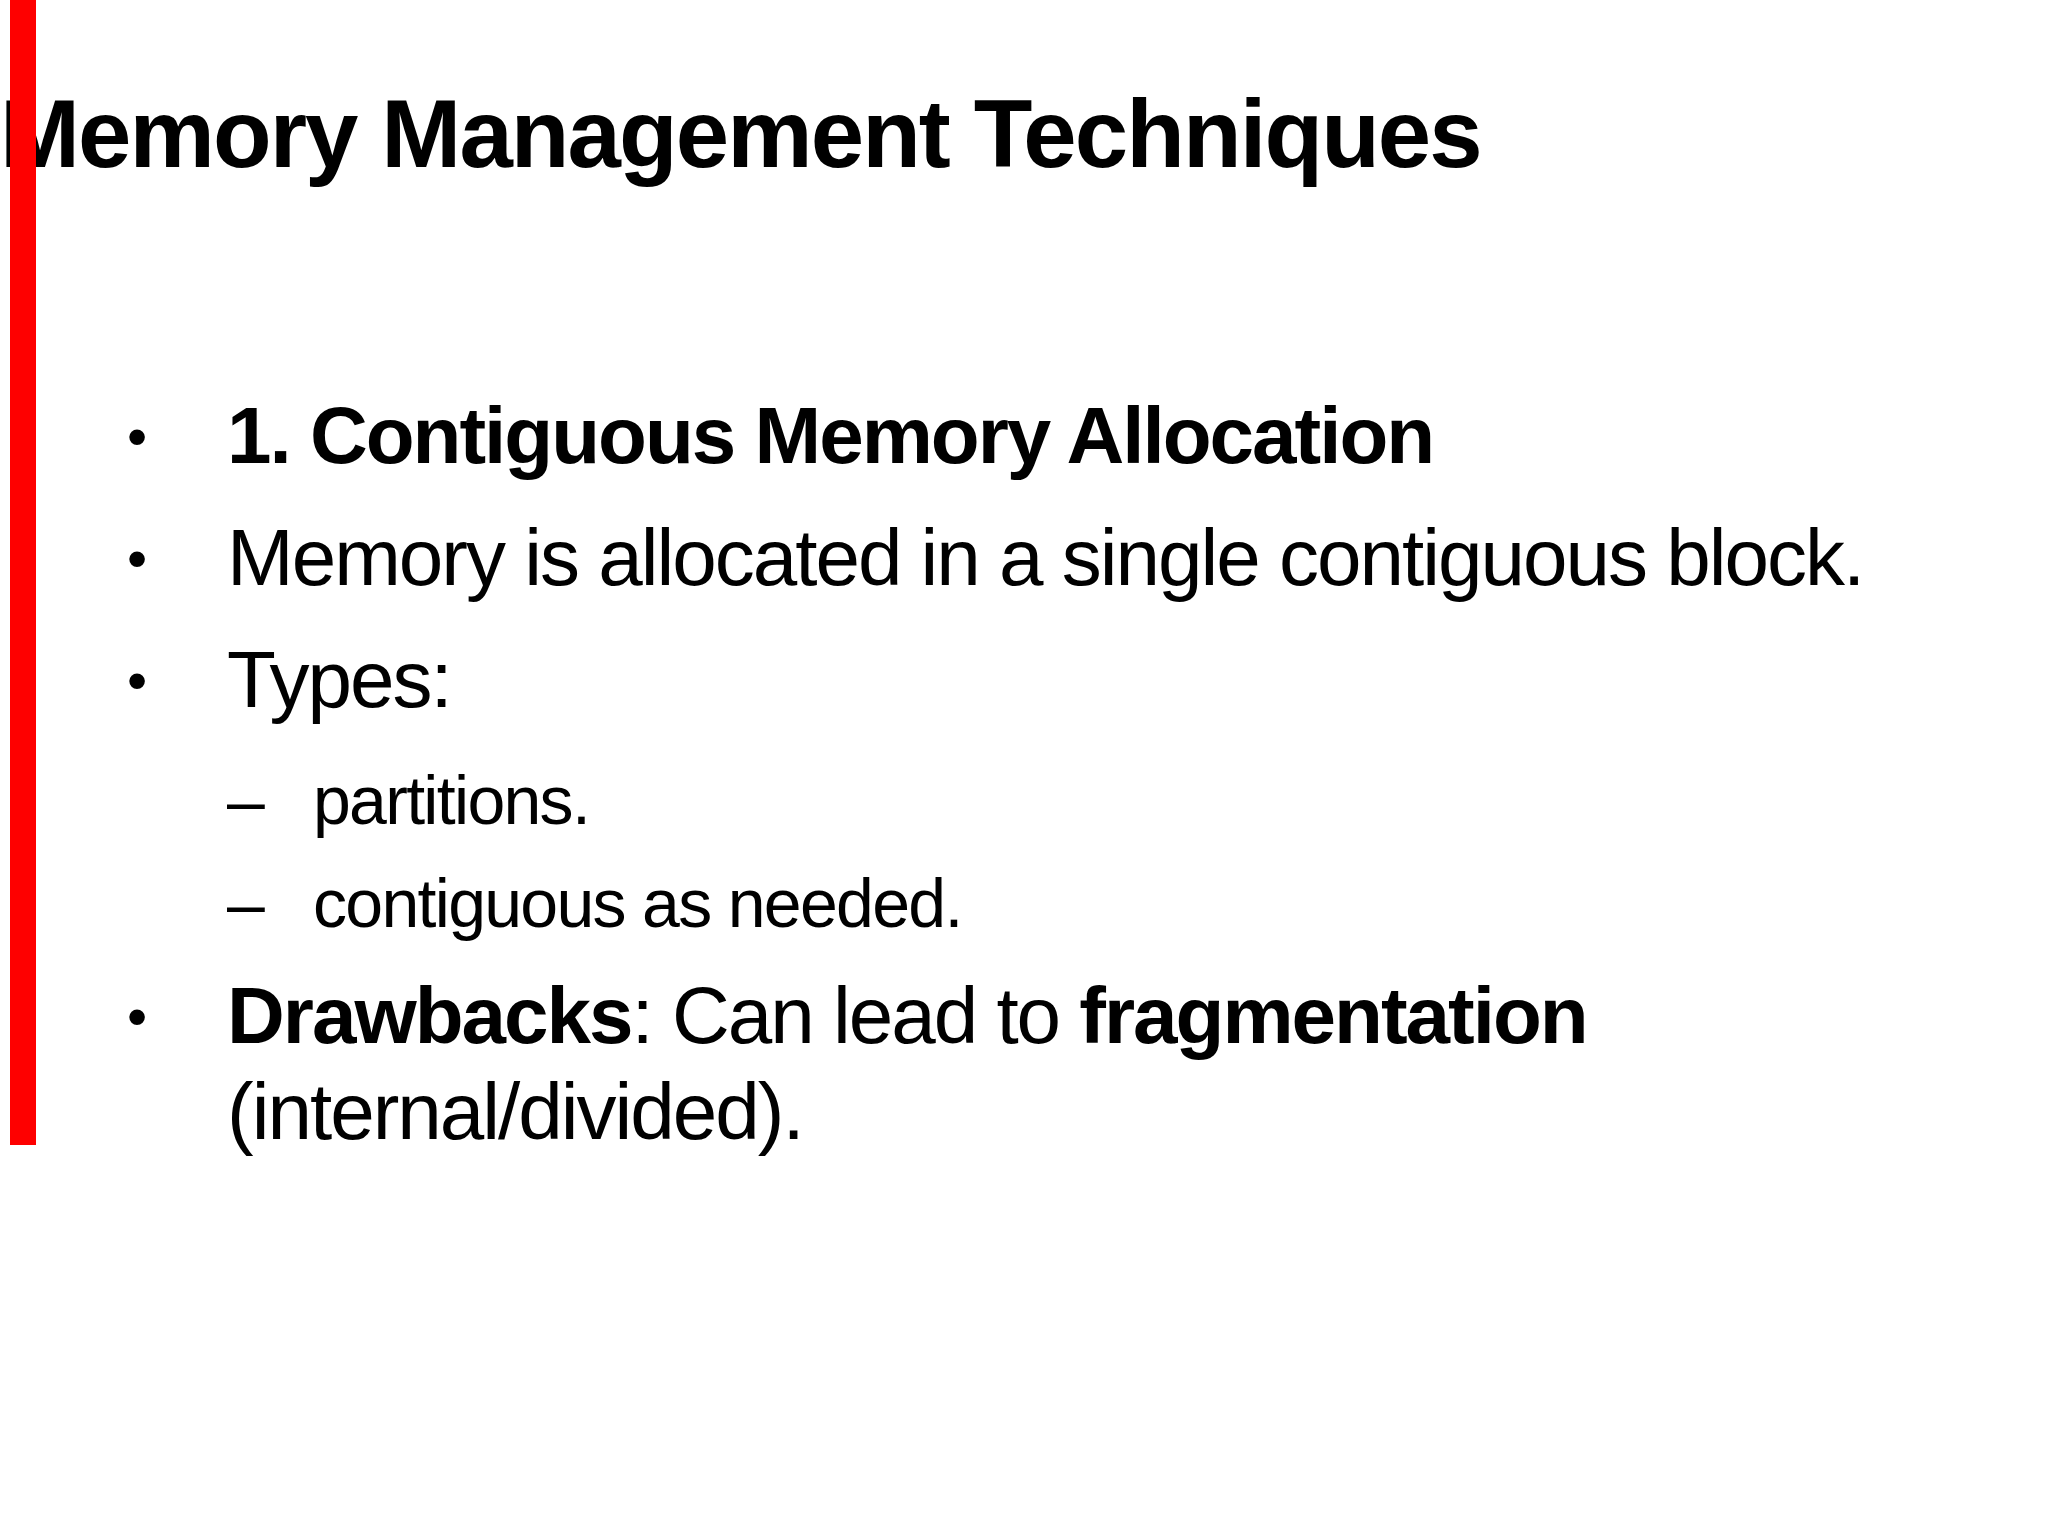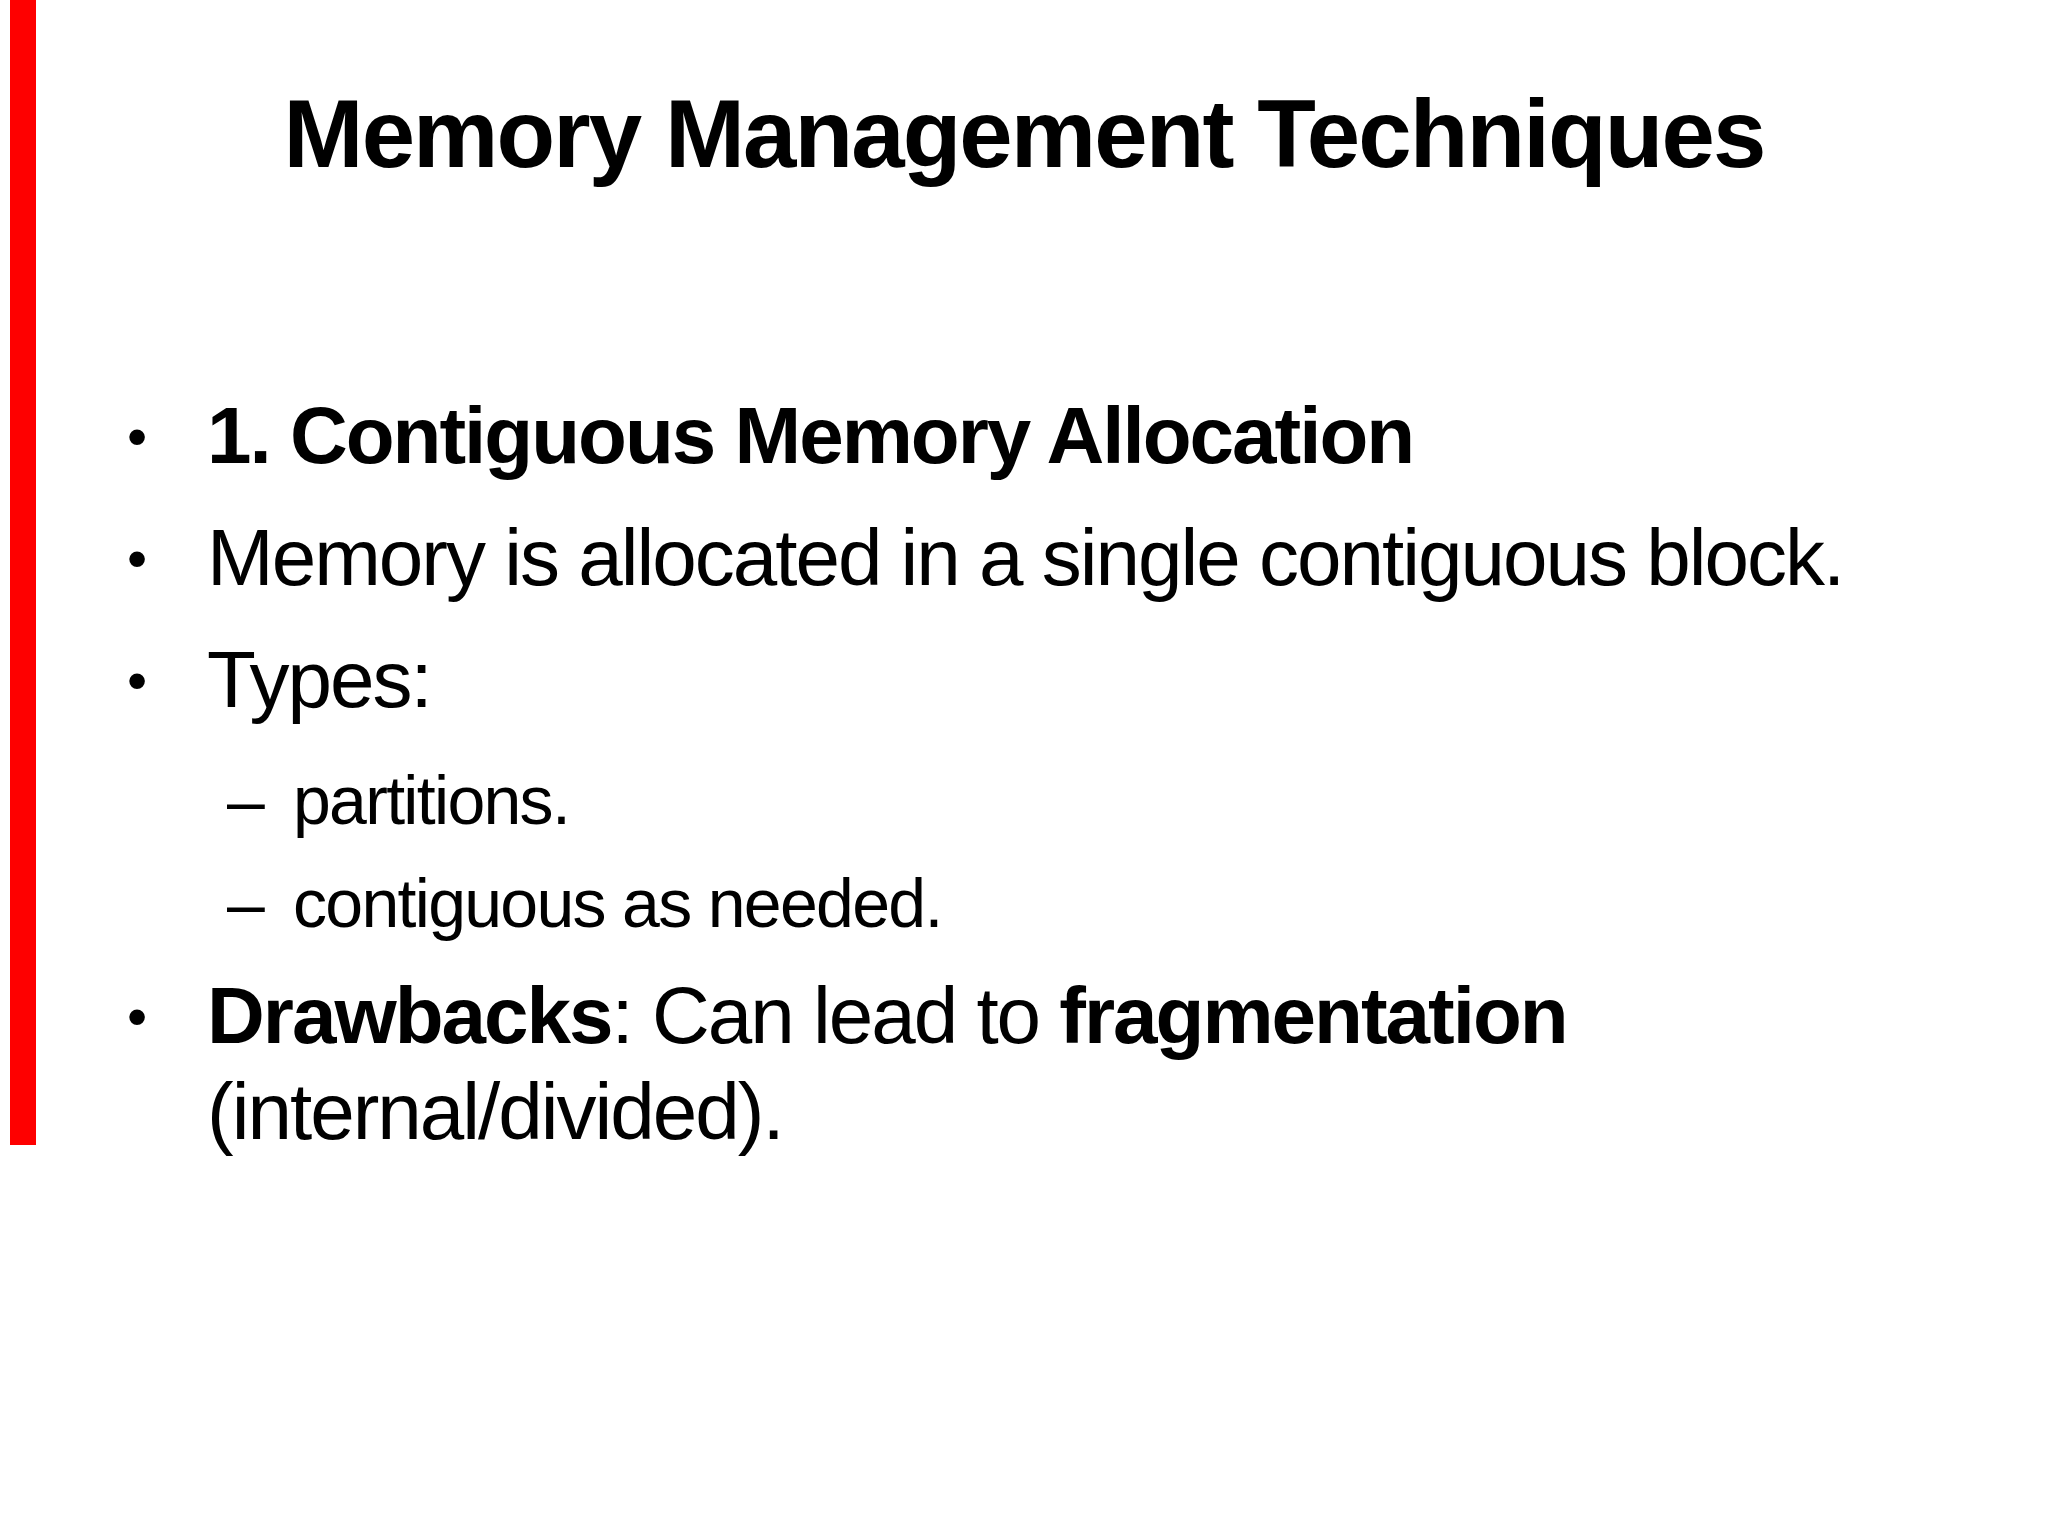--- a/index.html
+++ b/index.html
@@ -23,21 +23,20 @@
     position: absolute;
     left: 10px;
     top: 0;
     width: 26px;
     height: 1145px;
     background: #fe0000;
   }
   .title {
     margin: 0;
     padding-top: 84px;
-    text-align: center;
     font-size: 96px;
     font-weight: 700;
     letter-spacing: -0.02em;
     line-height: 1.05;
   }
   ul.bullets {
     list-style: none;
     margin: 0;
     padding: 0;
     position: absolute;
@@ -74,20 +73,21 @@
     flex-basis: 80px;
     font-size: 0.72em;
     line-height: 1.67;
   }
   li.level2 .marker {
     flex-basis: 66px;
     line-height: 1.35;
   }
   li.bullet .content {
     flex: 1 1 auto;
+    margin-left: 20px;
   }
   .bold-run {
     font-weight: 700;
   }
 </style>
 </head>
 <body style="background: rgb(255, 255, 255); color: rgb(0, 0, 0);">
 
 <div class="slide">
   <div class="red-stripe" style="background: rgb(254, 0, 0);"></div>

